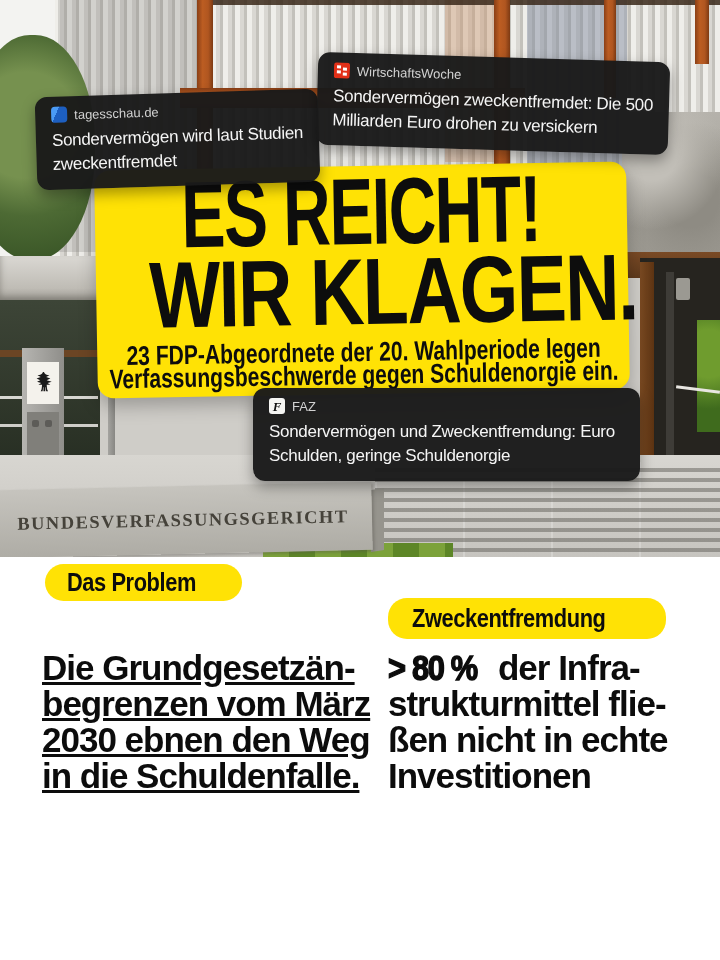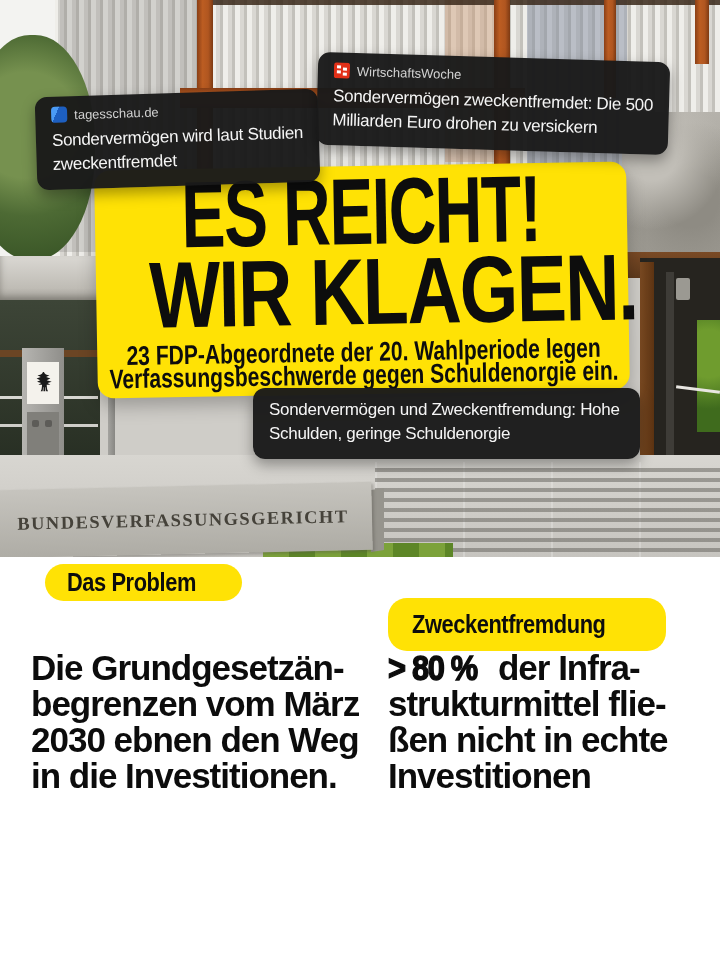--- a/index.html
+++ b/index.html
@@ -88,23 +88,23 @@
   .hero-sub{width:100%;text-align:center;font-weight:bold;color:#0d0d0d;font-size:27px;line-height:23px;
     white-space:nowrap;transform:scaleX(.78);}
   .hero-sub-wrap{margin-top:9px;}
 
   
   .badge{position:absolute;z-index:2;height:37px;border-radius:19px;background:#ffe205;
     display:inline-flex;align-items:center;padding:0 22px;}
   .badge span{font-weight:bold;font-size:26px;color:#0d0d0d;white-space:nowrap;
     display:inline-block;transform:scaleX(.84);transform-origin:left center;letter-spacing:-.5px;}
   .badge-left{left:45px;top:564px;}
-  .badge-right{left:388px;top:598px;padding:8px 24px;}
+  .badge-right{left:388px;top:598px;padding:2px 24px;}
   .body-col{position:absolute;top:650px;width:335px;color:#0c0c0c;}
-  .col-left{left:31px;}
+  .col-left{left:42px;text-decoration:underline;}
   .col-right{left:388px;}
   .body-line{font-weight:bold;font-size:35px;line-height:36px;letter-spacing:-1px;white-space:nowrap;}
   .hl{display:inline-block;transform:scaleX(.88);transform-origin:left center;
     -webkit-text-stroke:1.4px #0c0c0c;letter-spacing:-1.5px;margin-right:9px;}
   .footer{position:absolute;left:0;top:826px;width:720px;text-align:center;color:#0c0c0c;}
   .footer-line{font-weight:bold;font-size:43px;line-height:43px;white-space:nowrap;
     transform:scaleX(.84);-webkit-text-stroke:1px #0c0c0c;letter-spacing:-1px;}
 </style>
 </head>
 <body>
@@ -184,36 +184,40 @@
   <div class="news-card card-wiwo">
     <div class="card-source">
       <span class="src-icon wiwo-ic"></span>
       <span>WirtschaftsWoche</span>
     </div>
     <div class="card-line">Sondervermögen zweckentfremdet: Die 500</div>
     <div class="card-line">Milliarden Euro drohen zu versickern</div>
   </div>
 
   <div class="news-card card-faz">
-    <div class="card-line">Sondervermögen und Zweckentfremdung: Hohe</div>
+    <div class="card-source">
+      <span class="src-icon faz-ic"></span>
+      <span>FAZ</span>
+    </div>
+    <div class="card-line">Sondervermögen und Zweckentfremdung: Euro</div>
     <div class="card-line">Schulden, geringe Schuldenorgie</div>
   </div>
 
   <div class="badge badge-left">
     <span>Das Problem</span>
   </div>
   <div class="badge badge-right">
     <span>Zweckentfremdung</span>
   </div>
 
   <div class="body-col col-left">
     <div class="body-line">Die Grundgesetzän-</div>
     <div class="body-line">begrenzen vom März</div>
     <div class="body-line">2030 ebnen den Weg</div>
-    <div class="body-line">in die Investitionen.</div>
+    <div class="body-line">in die Schuldenfalle.</div>
   </div>
 
   <div class="body-col col-right">
     <div class="body-line">
       <span class="hl">&gt; 80 %</span><span>der Infra-</span>
     </div>
     <div class="body-line">strukturmittel flie-</div>
     <div class="body-line">ßen nicht in echte</div>
     <div class="body-line">Investitionen</div>
   </div>

